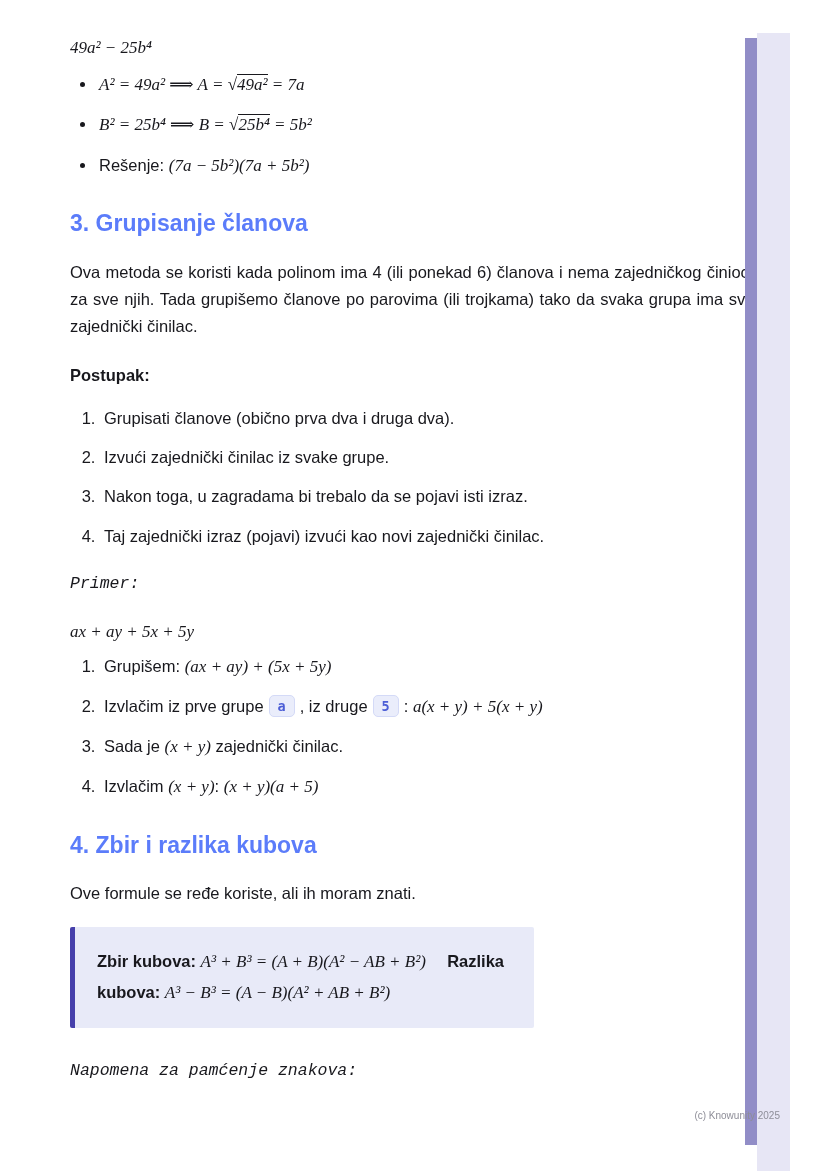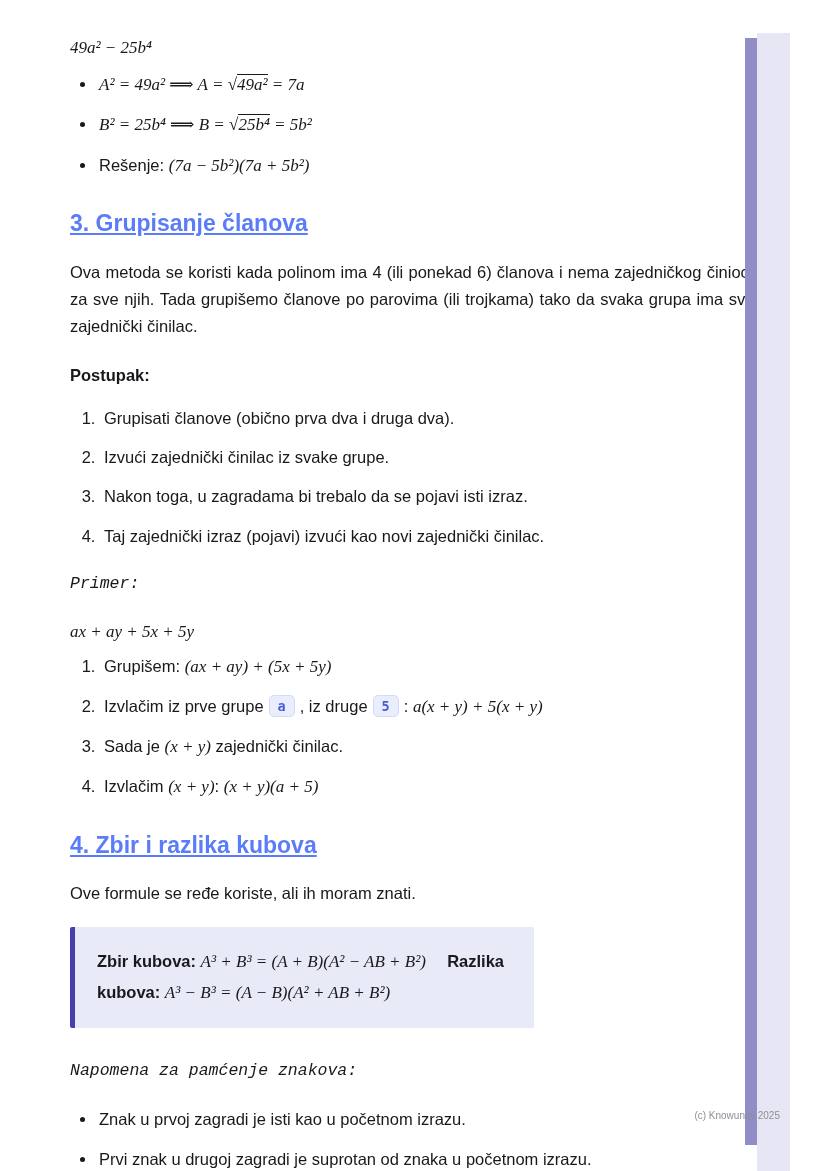--- a/index.html
+++ b/index.html
@@ -8,21 +8,21 @@
     font-family:"Liberation Sans", sans-serif;color:var(--text,#18181d);
   }
   .content{position:absolute;left:70px;top:0;width:688px;padding-top:34px;font-size:16.5px;line-height:1.6;}
   .math{font-family:"Liberation Serif","DejaVu Serif","DejaVu Sans",serif;font-style:italic;font-size:17px;}
   .rad{border-top:1.4px solid currentColor;}
   .intro-expr{margin:0 0 6px 0;}
   ul.bullets{list-style:disc outside;margin:10px 0 0 0;padding-left:27px;}
   ul.bullets li{margin-bottom:13px;padding-left:2px;}
   ol.steps{list-style:decimal outside;margin:16px 0 0 0;padding-left:30px;}
   ol.steps li{margin-bottom:13px;padding-left:4px;}
-  h2{color:var(--accent,#5b7cfa);font-size:23px;font-weight:700;margin:30px 0 20px 0;line-height:1.3;text-decoration:underline;}
+  h2{color:var(--accent,#5b7cfa);font-size:23px;font-weight:700;margin:30px 0 20px 0;line-height:1.3;}
   p{margin:0 0 16px 0;}
   .justify{text-align:justify;line-height:1.65;}
   .bold{font-weight:700;}
   .italic{font-style:italic;font-family:Liberation Mono, monospace;}
   .label-line{margin-top:22px;margin-bottom:0;}
   .expr-line{margin:20px 0 8px 0;}
   .chip{
     display:inline-block;background:var(--chip_bg,#eaedfb);border:1px solid var(--chip_border,#d4daf7);
     border-radius:5px;padding:0px 8px;margin:0 5px;font-size:13.5px;font-weight:700;
     color:var(--chip_text,#4c5ed6);font-family:"DejaVu Sans Mono",monospace;line-height:1.5;vertical-align:1px;
@@ -96,24 +96,19 @@
     <div class="callout">
       <span class="bold">Zbir kubova: </span>
       <span class="math">A³ + B³ = (A + B)(A² − AB + B²)</span>
       <span class="sep"></span>
       <span class="bold">Razlika kubova: </span>
       <span class="math">A³ − B³ = (A − B)(A² + AB + B²)</span>
     </div>
 
     <p class="italic label-line" style="margin-top:0;">Napomena za pamćenje znakova:</p>
 
-    <ul class="bullets" style="margin-top:22px;">
-      <li>Znak u prvoj zagradi je isti kao u početnom izrazu.</li>
-      <li>Prvi znak u drugoj zagradi je suprotan od znaka u početnom izrazu.</li>
-
-    </ul>
 
   </div>
 
   <div class="side-strip"></div>
   <div class="scroll-thumb"></div>
   <div class="watermark">(c) Knowunity 2025</div>
 </div>
 
 </body></html>

